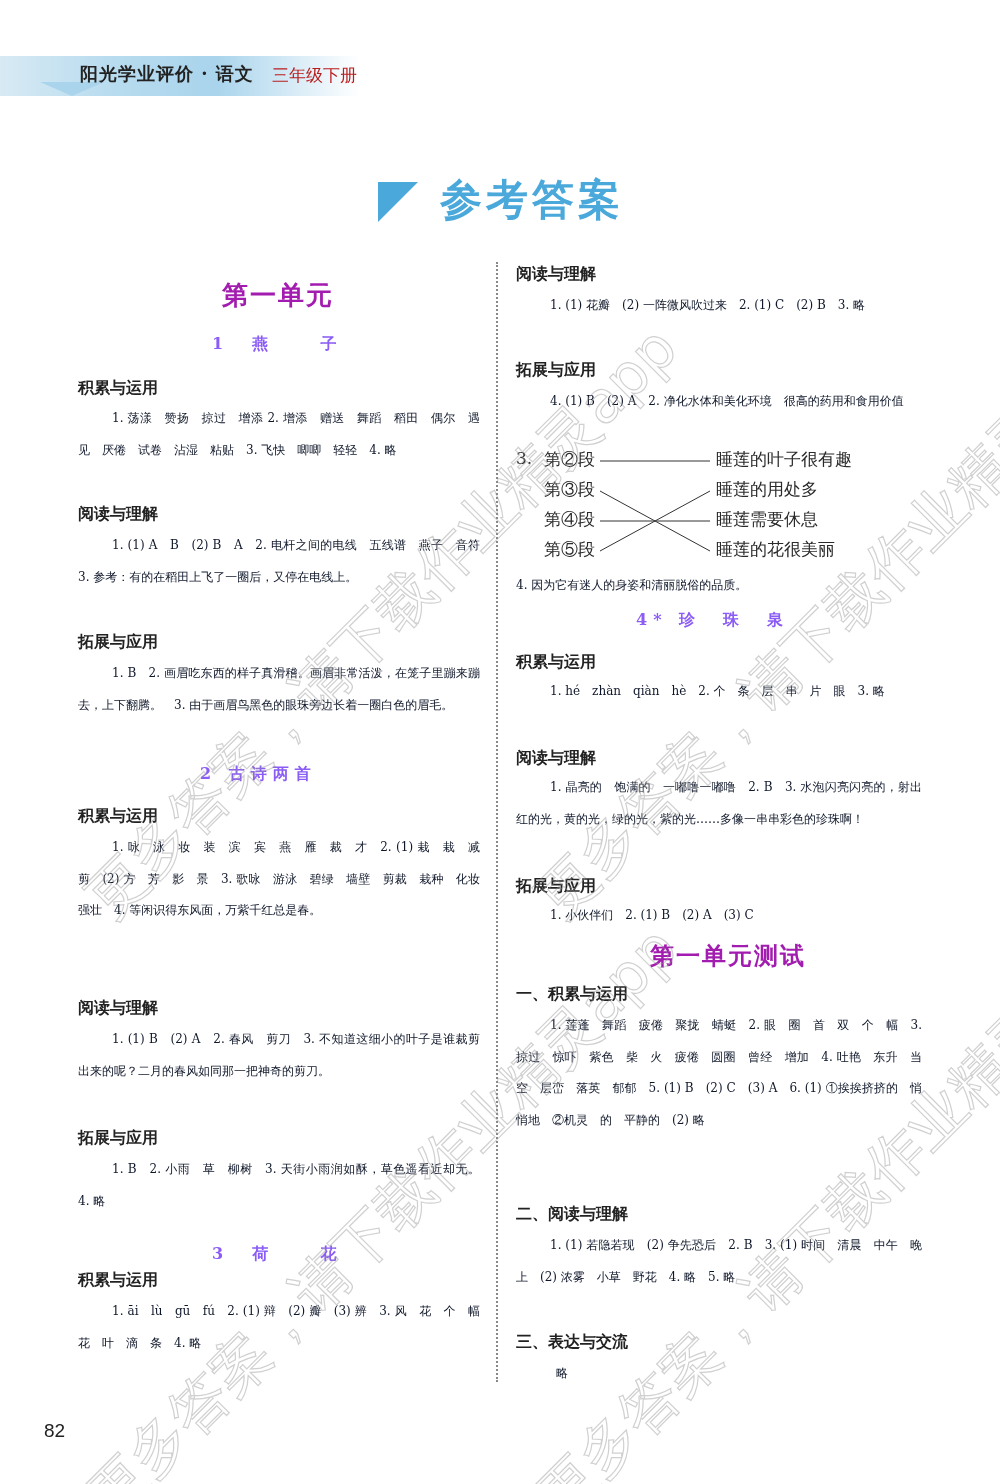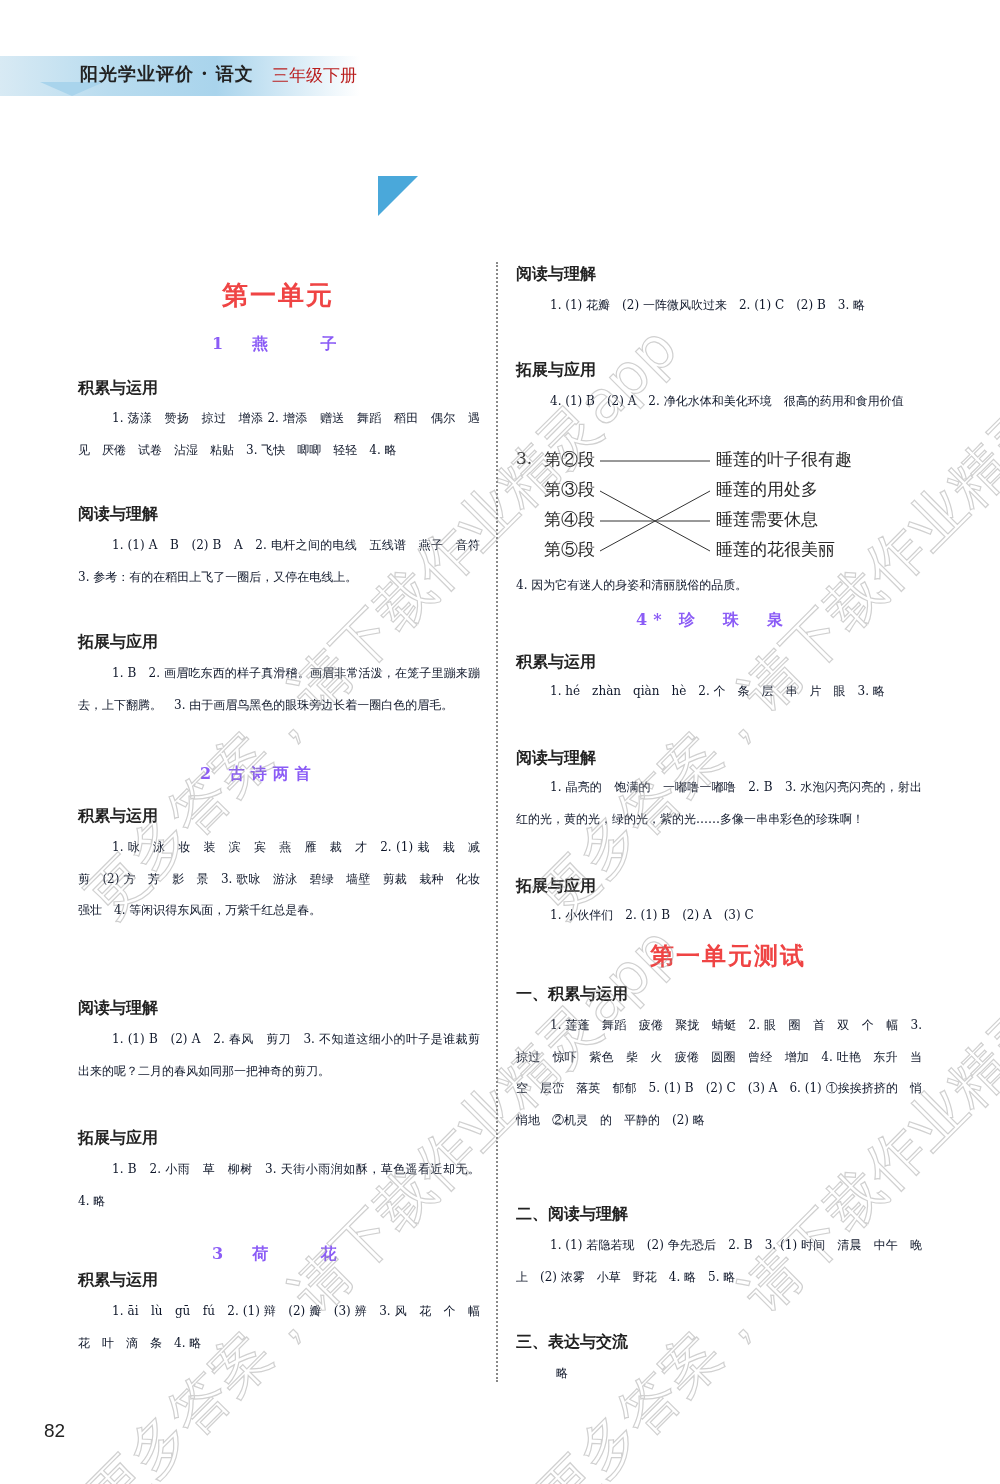--- a/index.html
+++ b/index.html
@@ -8,41 +8,42 @@
   .banner { position:absolute; left:0; top:56px; width:360px; height:40px;
             background:linear-gradient(90deg,#d8eaf4 0%,#b9dcef 30%,#a9d4ec 60%,rgba(255,255,255,0) 100%); }
   .banner-notch { position:absolute; left:40px; top:82px; width:0; height:0;
             border-left:32px solid transparent; border-right:32px solid transparent; border-top:14px solid #a9d4ec; }
   .hdr-title { position:absolute; left:80px; top:62px; font-size:18px; font-weight:bold; color:#222; letter-spacing:1px; }
   .hdr-grade { position:absolute; left:272px; top:64px; font-size:17px; color:#b91c1c; font-family:"DejaVu Sans",sans-serif; }
   .main-title-wrap { position:absolute; left:378px; top:172px; display:flex; align-items:center; }
   .tri { width:0; height:0; border-top:40px solid #4aa8da; border-right:40px solid transparent; margin-right:22px; margin-top:4px; }
   .main-title { font-size:42px; font-weight:bold; color:#4aa8da; letter-spacing:4px; }
   .divider { position:absolute; left:496px; top:262px; height:1120px; border-left:2px dotted #888; }
-  .unit-title { position:absolute; font-size:26px; color:#ef4444; font-weight:bold; letter-spacing:2px; }
+  .unit-title { position:absolute; font-size:26px; color:#a21caf; font-weight:bold; letter-spacing:2px; }
   .lesson-title { position:absolute; font-size:16px; color:#8b5cf6; letter-spacing:6px; font-weight:bold; }
   .sec { position:absolute; font-family:Liberation Serif, serif; font-weight:bold; font-size:16px; color:#222; }
   .para { position:absolute; font-size:12px; line-height:31.5px; color:#0f172a; text-align:justify; }
   .page-num { position:absolute; left:44px; top:1420px; font-family:"Liberation Sans",sans-serif; font-size:19px; color:#222; }
   .match { position:absolute; left:516px; top:448px; width:420px; height:130px; font-size:17px; }
   .match .l { position:absolute; left:28px; }
   .match .r { position:absolute; left:200px; }
   .wm { position:absolute; font-family:"DejaVu Sans",sans-serif; font-size:58px; color:rgba(120,120,120,0.0);
         -webkit-text-stroke:1.2px rgba(150,150,150,0.45); transform:rotate(-45deg); transform-origin:left top; white-space:nowrap; pointer-events:none; }
 </style>
 </head>
 <body>
 
 <div class="banner"></div>
 <div class="banner-notch"></div>
 <div class="hdr-title">阳光学业评价 · 语文</div>
 <div class="hdr-grade">三年级下册</div>
 
 <div class="main-title-wrap">
   <div class="tri"></div>
+  <div class="main-title">参考答案</div>
 </div>
 
 <div class="divider"></div>
 
 <div class="unit-title" style="left:222px;top:278px;">第一单元</div>
 
 <div class="lesson-title" style="left:212px;top:334px;white-space:pre;">1  燕    子</div>
 <div class="sec" style="left:78px;top:378px;">积累与运用</div>
 <div class="para" style="left:78px;top:403px;width:402px;text-indent:34px;">1. 荡漾　赞扬　掠过　增添 2. 增添　赠送　舞蹈　稻田　偶尔　遇见　厌倦　试卷　沾湿　粘贴　3. 飞快　唧唧　轻轻　4. 略</div>
 <div class="sec" style="left:78px;top:504px;">阅读与理解</div>

